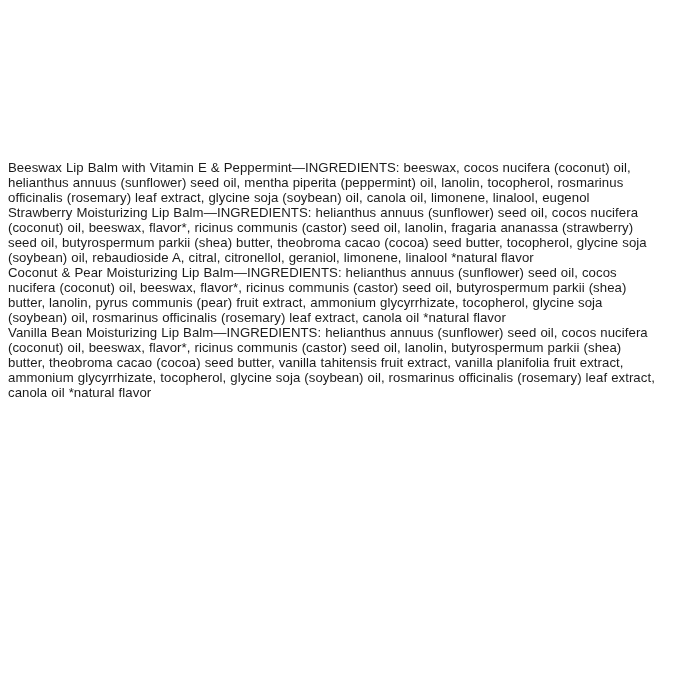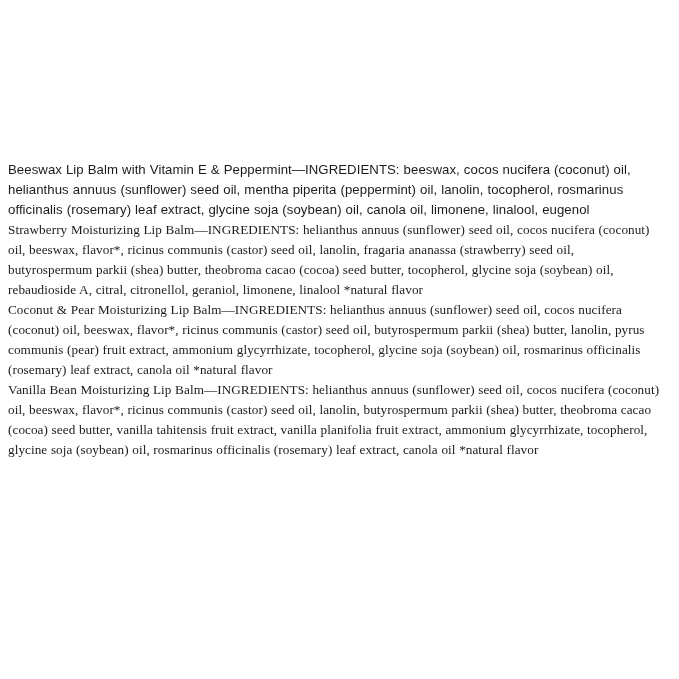--- a/index.html
+++ b/index.html
@@ -16,30 +16,29 @@
   }
   .page {
     box-sizing: border-box;
     width: 679px;
     height: 679px;
     padding: 160px 18px 0 8px;
     background: #ffffff;
   }
   .ingredients-block {
     font-size: 13.2px;
-    line-height: 20px;
+    line-height: 15px;
     letter-spacing: 0.005em;
     text-align: left;
     color: #1b1b1b;
     white-space: normal;
     word-spacing: 0.02em;
   }
   .ingredients-block + .ingredients-block {
     margin-top: 0px;
-    font-family: Liberation Serif, serif;
   }
 </style>
 </head>
 <body>
 
 <div class="page">
   <p class="ingredients-block" style="margin: 0px;">Beeswax Lip Balm with Vitamin E &amp; Peppermint—INGREDIENTS: beeswax, cocos nucifera (coconut) oil, helianthus annuus (sunflower) seed oil, mentha piperita (peppermint) oil, lanolin, tocopherol, rosmarinus officinalis (rosemary) leaf extract, glycine soja (soybean) oil, canola oil, limonene, linalool, eugenol</p>
   <p class="ingredients-block" style="margin: 0px;">Strawberry Moisturizing Lip Balm—INGREDIENTS: helianthus annuus (sunflower) seed oil, cocos nucifera (coconut) oil, beeswax, flavor*, ricinus communis (castor) seed oil, lanolin, fragaria ananassa (strawberry) seed oil, butyrospermum parkii (shea) butter, theobroma cacao (cocoa) seed butter, tocopherol, glycine soja (soybean) oil, rebaudioside A, citral, citronellol, geraniol, limonene, linalool *natural flavor</p>
   <p class="ingredients-block" style="margin: 0px;">Coconut &amp; Pear Moisturizing Lip Balm—INGREDIENTS: helianthus annuus (sunflower) seed oil, cocos nucifera (coconut) oil, beeswax, flavor*, ricinus communis (castor) seed oil, butyrospermum parkii (shea) butter, lanolin, pyrus communis (pear) fruit extract, ammonium glycyrrhizate, tocopherol, glycine soja (soybean) oil, rosmarinus officinalis (rosemary) leaf extract, canola oil *natural flavor</p>
   <p class="ingredients-block" style="margin: 0px;">Vanilla Bean Moisturizing Lip Balm—INGREDIENTS: helianthus annuus (sunflower) seed oil, cocos nucifera (coconut) oil, beeswax, flavor*, ricinus communis (castor) seed oil, lanolin, butyrospermum parkii (shea) butter, theobroma cacao (cocoa) seed butter, vanilla tahitensis fruit extract, vanilla planifolia fruit extract, ammonium glycyrrhizate, tocopherol, glycine soja (soybean) oil, rosmarinus officinalis (rosemary) leaf extract, canola oil *natural flavor</p>

